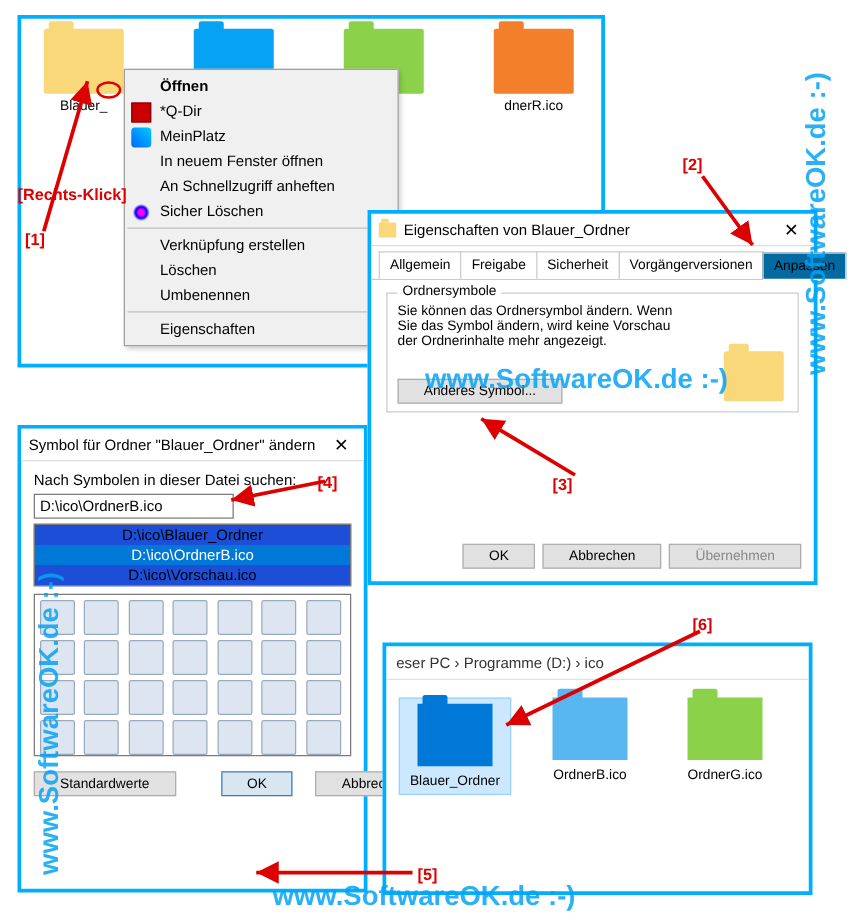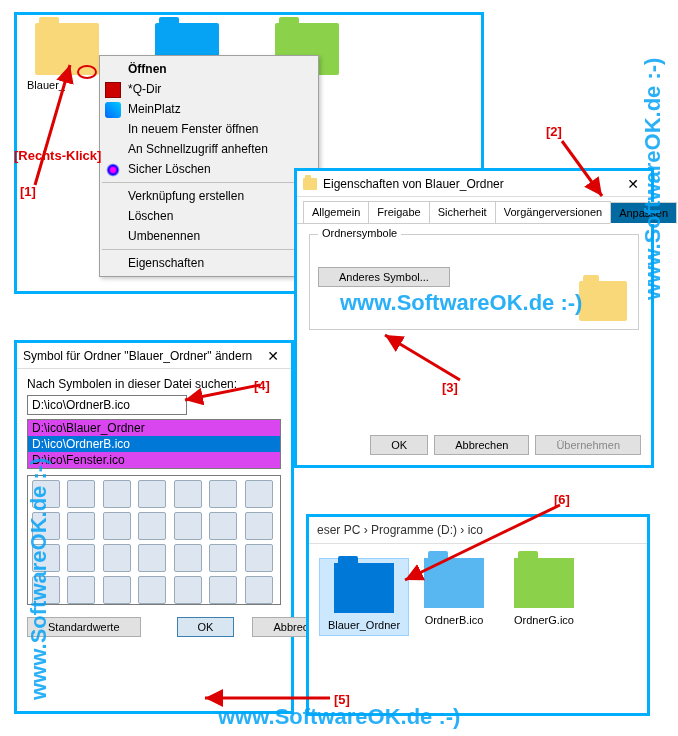--- a/index.html
+++ b/index.html
@@ -15,21 +15,21 @@
     overflow: hidden;
   }
   .panel {
     position: absolute;
     border: 3px solid #00aefe;
     background: #fff;
   }
   
   .p1 { left: 14px; top: 12px; width: 470px; height: 282px; }
   .folder-row { display: flex; padding: 8px 10px; gap: 40px; }
-  .folder-thumb { width: 80px; font-size: 11px; }
+  .folder-thumb { width: 80px; text-align: center; font-size: 11px; }
   .folder-icon-big { width: 64px; height: 52px; margin: 0 auto 4px; border-radius: 2px; position: relative; }
   .folder-icon-big::before { content:""; position:absolute; top:-6px; left:4px; width:20px; height:8px; background: inherit; border-radius:2px 2px 0 0; }
   .fc-yellow { background:#f8d879; }
   .fc-blue   { background:#06a3f5; }
   .fc-green  { background:#8bd24a; }
   .fc-orange { background:#f47f2a; }
   .ring { position:absolute; width:20px; height:14px; border:2px solid #d00; border-radius:50%; left:60px; top:50px; }
   
   .ctxmenu {
     position: absolute;
@@ -73,35 +73,35 @@
   .prevfolder { width:48px; height:40px; background:#f8d879; border-radius:2px; position:absolute; right:24px; top:110px; }
   .prevfolder::before { content:""; position:absolute; top:-6px; left:4px; width:16px; height:7px; background:#f8d879; border-radius:2px 2px 0 0;}
   .dlg-btns { position:absolute; bottom:10px; right:10px; display:flex; gap:6px; }
   .btn.disabled { color:#888; }
 
   
   .p3 { left: 14px; top: 340px; width: 280px; height: 374px; }
   .p3 .winbar { background:#fff; }
   .p3 .body { padding:8px 10px; }
   .txtfield { width:160px; border:1px solid #7a7a7a; padding:2px 4px; font-size:12px; background:#fff; }
-  .listbox { margin-top:0; border:1px solid #7a7a7a; background:#d946ef; font-size:12px; }
+  .listbox { margin-top:0; border:1px solid #7a7a7a; background:#1d4ed8; font-size:12px;text-align:center; }
   .listbox div { padding:1px 4px; }
   .listbox .sel { background:#0078d7; color:#fff; }
   .icon-grid {
     margin-top:6px; height:130px; border:1px solid #7a7a7a; background:#fff;
     display:grid; grid-template-columns: repeat(7, 1fr); gap:4px; padding:4px;
     overflow:hidden;
   }
   .icon-cell { width:28px; height:28px; background:#dde6f0; border:1px solid #9ab; border-radius:2px; }
   .p3 .bottom-row { display:flex; gap:18px; padding:4px 10px 8px;text-align:right; }
 
   
   .p4 { left: 306px; top: 514px; width: 344px; height: 202px; }
   .breadcrumb { padding:6px 8px; font-size:12px; color:#333; border-bottom:1px solid #e0e0e0; }
-  .folder-row2 { display:flex; padding:14px 10px; }
+  .folder-row2 { display:flex; padding:14px 10px; gap:18px; }
   .thumb2 { width:90px; text-align:center; font-size:11px; }
   .thumb2.sel { background:#cce8ff; border:1px solid #99d1ff; padding:4px; }
   .fshape { width:60px; height:50px; margin:0 auto 6px; position:relative; }
   .fshape::before { content:""; position:absolute; top:-7px; left:4px; width:20px; height:8px; background:inherit; border-radius:2px 2px 0 0;}
   .fs-blue  { background:#0078d7; }
   .fs-lblue { background:#58b6f0; }
   .fs-green { background:#8bd24a; }
 
   .watermark {
     position:absolute; color:#06a3f5; font-size:22px; font-weight:bold;
@@ -118,20 +118,24 @@
     <div class="folder-thumb">
       <div class="folder-icon-big fc-yellow"></div>
       <span>Blauer_</span>
     </div>
     <div class="folder-thumb">
       <div class="folder-icon-big fc-blue"></div>
     </div>
     <div class="folder-thumb">
       <div class="folder-icon-big fc-green"></div>
     </div>
+    <div class="folder-thumb">
+      <div class="folder-icon-big fc-orange"></div>
+      <span>dnerR.ico</span>
+    </div>
   </div>
   <div class="ring"></div>
 
   <div class="ctxmenu">
     <div class="ctxitem bold">
         <span>Öffnen</span>
       </div>
     <div class="ctxitem">
       <span class="ctxicon" style="background:#c00;border:1px solid #800;"></span>
       <span>*Q-Dir</span>
@@ -176,20 +180,21 @@
   <div class="tabs">
     <div class="tab">Allgemein</div>
     <div class="tab">Freigabe</div>
     <div class="tab">Sicherheit</div>
     <div class="tab">Vorgängerversionen</div>
     <div class="tab active">Anpassen</div>
   </div>
   <div class="tabbody">
     <div class="groupbox" style="height:96px;">
       <span class="legend">Ordnersymbole</span>
+      <div style="width:230px;">Sie können das Ordnersymbol ändern. Wenn Sie das Symbol ändern, wird keine Vorschau der Ordnerinhalte mehr angezeigt.</div>
       <div style="margin-top:24px;">
         <span class="btn">Anderes Symbol...</span>
       </div>
     </div>
     <div class="prevfolder"></div>
   </div>
   <div class="dlg-btns">
     <span class="btn">OK</span>
     <span class="btn">Abbrechen</span>
     <span class="btn disabled">Übernehmen</span>
@@ -202,21 +207,21 @@
     <span class="winclose">✕</span>
   </div>
   <div class="body">
     <div>Nach Symbolen in dieser Datei suchen:</div>
     <div style="margin:4px 0; display:flex; gap:6px;">
       <input class="txtfield" value="D:\ico\OrdnerB.ico" style="">
     </div>
     <div class="listbox">
       <div>D:\ico\Blauer_Ordner</div>
       <div class="sel">D:\ico\OrdnerB.ico</div>
-      <div>D:\ico\Fenster.ico</div>
+      <div>D:\ico\Vorschau.ico</div>
     </div>
     <div class="icon-grid">
 
       <div class="icon-cell"></div>
         <div class="icon-cell"></div>
         <div class="icon-cell"></div>
         <div class="icon-cell"></div>
         <div class="icon-cell"></div>
         <div class="icon-cell"></div>
         <div class="icon-cell"></div>

